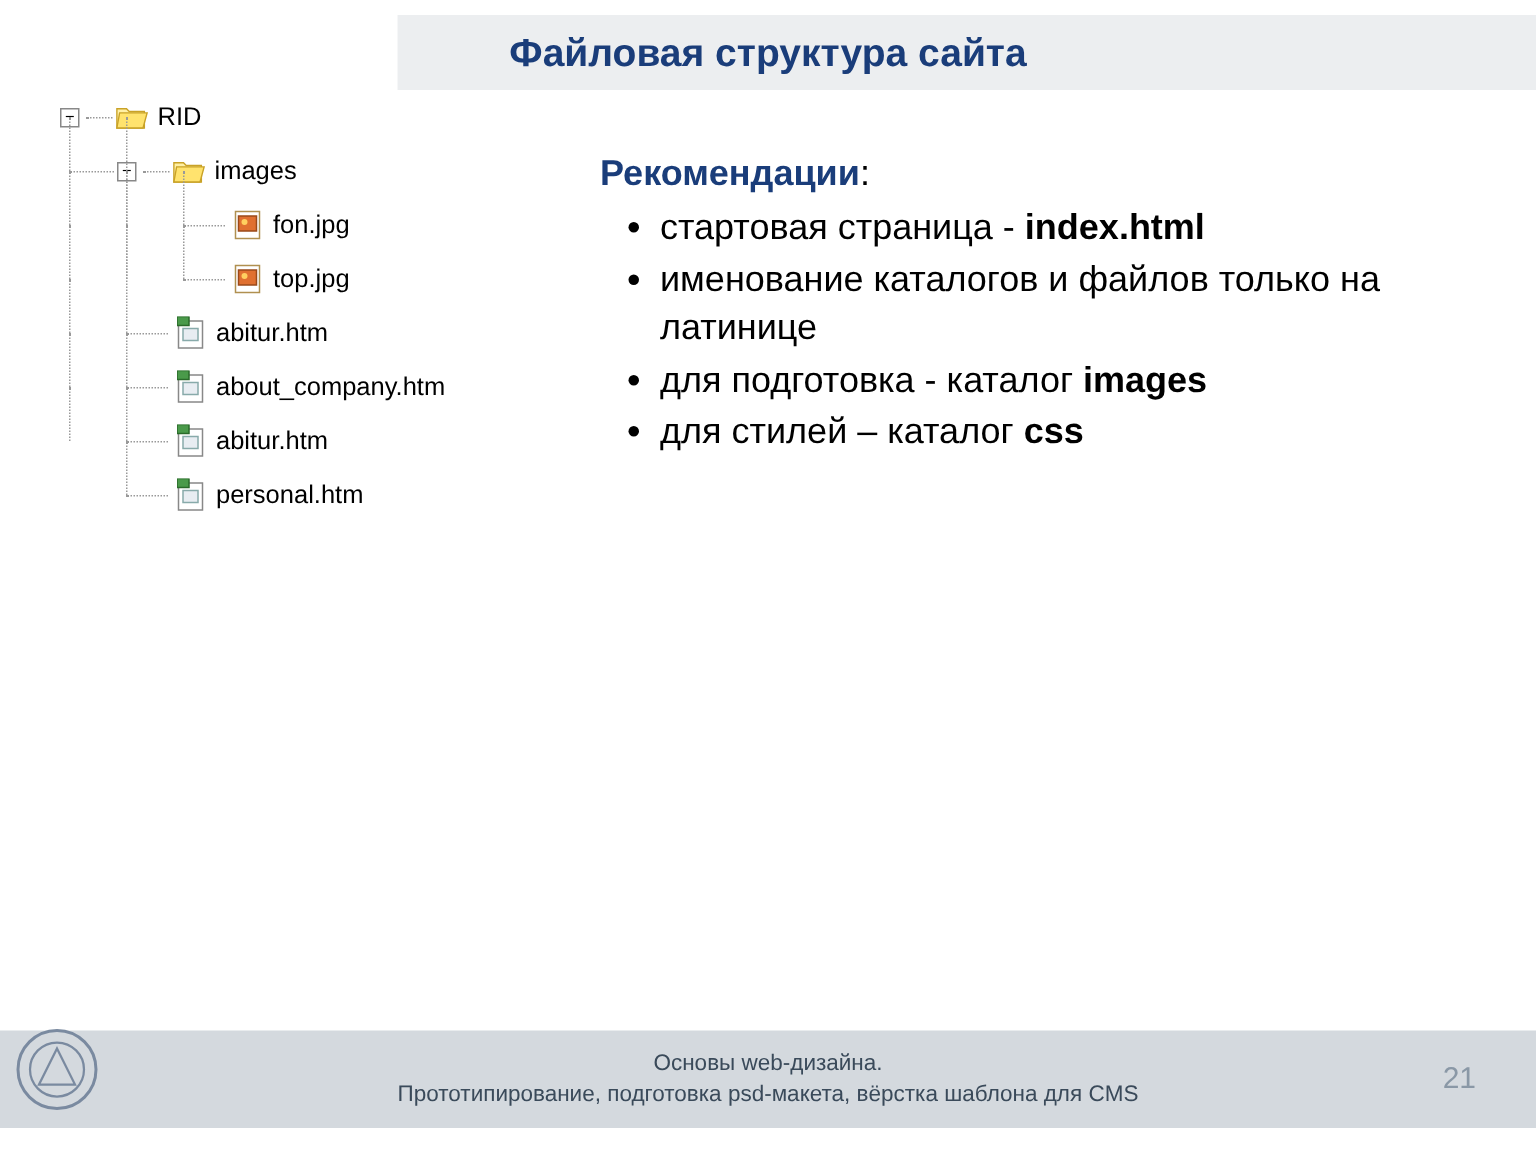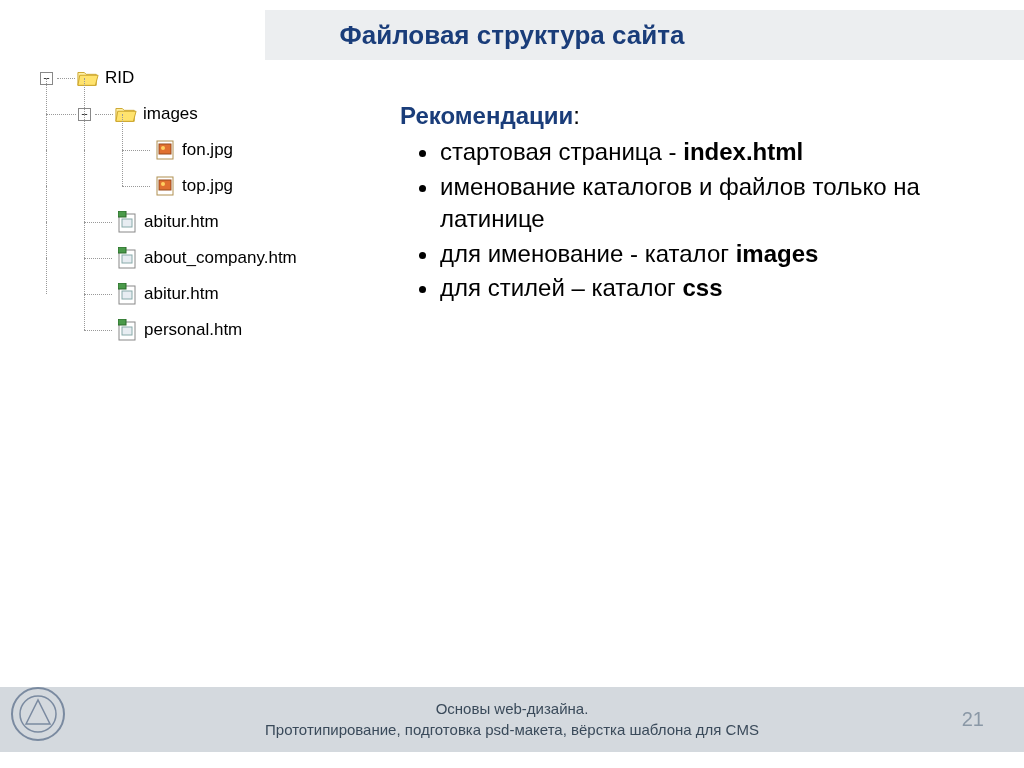--- a/index.html
+++ b/index.html
@@ -254,21 +254,21 @@
     </span>
     <span class="label">personal.htm</span>
   </div>
 </div>
 
 <div class="recs">
   <span class="recs-title">Рекомендации</span><span>:</span>
   <ul>
     <li><span>стартовая страница - </span><b>index.html</b><span></span></li>
     <li><span>именование каталогов и файлов только на латинице</span><b></b><span></span></li>
-    <li><span>для именование - каталог </span><b>images</b><span></span></li>
+    <li><span>для подготовка - каталог </span><b>images</b><span></span></li>
     <li><span>для стилей – каталог </span><b>css</b><span></span></li>
   </ul>
 </div>
 
 <div class="footer">
   <div class="seal">
     <svg width="60" height="60" viewBox="0 0 60 60">
       <circle cx="30" cy="30" r="26" fill="none" stroke="#7a8aa0" stroke-width="2"></circle>
       <circle cx="30" cy="30" r="18" fill="none" stroke="#7a8aa0" stroke-width="1.5"></circle>
       <path d="M18 40 L30 16 L42 40 Z" fill="none" stroke="#7a8aa0" stroke-width="1.5"></path>

